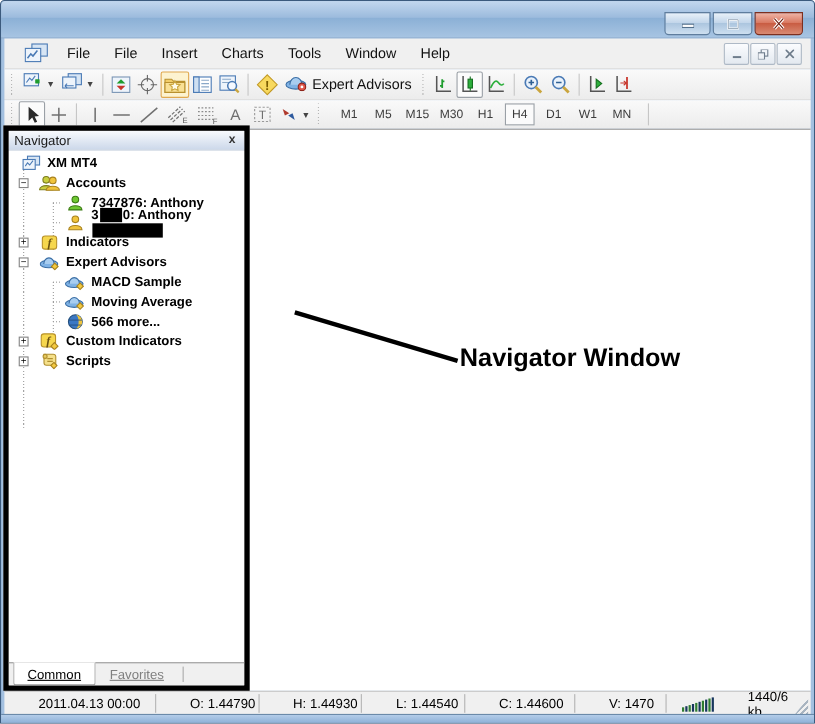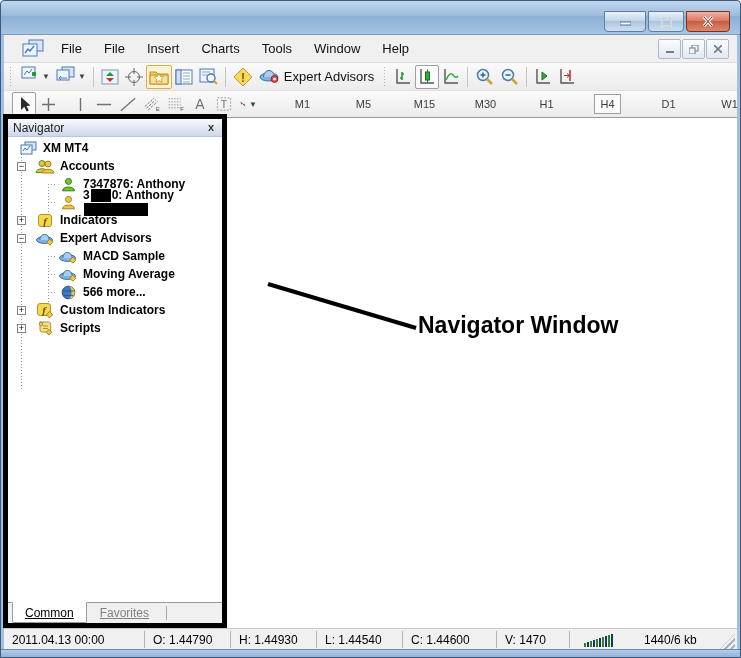--- a/index.html
+++ b/index.html
@@ -39,21 +39,21 @@
     background-image:repeating-linear-gradient(to bottom,#b5b5b5 0 1px,transparent 1px 3px);
     background-size:1px 100%;background-repeat:repeat-y;background-position:1px 0;}
   .tsep{width:1px;height:20px;background:#c6c6c6;margin:0 4px;}
   .tbtn{height:24px;min-width:24px;padding:0 2px;display:flex;align-items:center;justify-content:center;
     border:1px solid transparent;border-radius:2px;color:#333;}
   .tbtn .lbl{font-size:13px;color:#111;margin-left:4px;margin-right:3px;}
   .tbtn.sel{background:#fbfbfb;border-color:#9aa0a6;}
   .tbtn.hl{background:#fdf3d0;border-color:#e0a84f;}
   .caret{font-size:8px;color:#444;margin-left:2px;}
   .glyph{font-size:15px;color:#555;line-height:1;}
-  .tf-btn{min-width:27px;height:20px;margin:0 17px;font-size:11px;color:#3c3c3c;
+  .tf-btn{min-width:27px;height:20px;margin:0 2px;font-size:11px;color:#3c3c3c;
     display:flex;align-items:center;justify-content:center;border:1px solid transparent;}
   .tf-btn.active{border-color:#9aa0a6;background:#fbfbfb;}
   
   .workspace{position:absolute;left:3px;right:3px;top:116px;height:511px;background:#fff;border-top:1px solid #9a9a9a;}
   
   .navigator{position:absolute;left:2px;top:113px;width:224px;height:514px;
     border:5px solid #000;background:#fff;display:flex;flex-direction:column;z-index:5;}
   .nav-title{height:18px;flex:0 0 18px;background:linear-gradient(#f8fafd,#ccd8ea);
     border-bottom:1px solid #b9c6d6;display:flex;align-items:center;padding:0 5px;font-size:12px;color:#1a1a1a;}
   .nav-close{margin-left:auto;font-size:11px;font-weight:bold;color:#333;padding:0 3px;line-height:1;}
@@ -73,21 +73,21 @@
   .nav-tab{padding:2px 12px;font-size:12px;display:flex;align-items:center;color:#808080;
     border:1px solid transparent;border-top:none;text-decoration:underline;}
   .nav-tab.active{background:#fff;color:#000;border-color:#9a9a9a;border-top:1px solid #fff;margin-top:-1px;border-radius:0 0 2px 2px;}
   .tab-div{width:1px;background:#aaa;margin:3px 4px;}
   
   .ann-svg{position:absolute;left:0;top:0;width:741px;height:658px;pointer-events:none;z-index:6;}
   .ann-label{position:absolute;left:417px;top:311px;font-size:23px;font-weight:bold;color:#000;z-index:6;letter-spacing:0px;}
   
   .statusbar{position:absolute;left:3px;right:3px;top:627px;height:23px;background:#f0f0f0;
     border-top:1px solid #c8c8c8;border-bottom:1px solid #8fa4b8;display:flex;align-items:center;font-size:12px;color:#000;}
-  .sseg{padding-left:8px;display:flex;align-items:center;height:100%;}
+  .sseg{padding-left:8px;display:flex;align-items:center;height:100%;margin-left:23px;}
   .sdiv{width:1px;height:17px;background:#b4b4b4;}
   .bars{display:flex;align-items:flex-end;height:14px;margin-left:14px;}
   .bars i{display:block;width:2px;margin-right:1px;}
   .kbtext{margin-left:30px;}
   .resize-grip{margin-left:auto;margin-right:2px;width:16px;height:16px;align-self:flex-end;
     background:repeating-linear-gradient(135deg,transparent 0 2px,#a8b4c0 2px 4px);
     clip-path:polygon(100% 0,100% 100%,0 100%);}
   .bottomedge{position:absolute;left:0;right:0;bottom:0;height:8px;background:linear-gradient(#b4cde9,#8fb2d8);border-top:1px solid #6b8aa9;}
 </style>
 </head>

